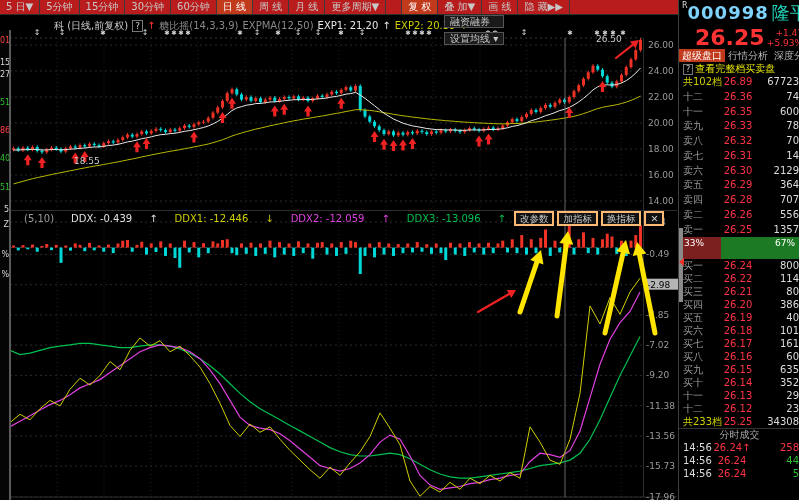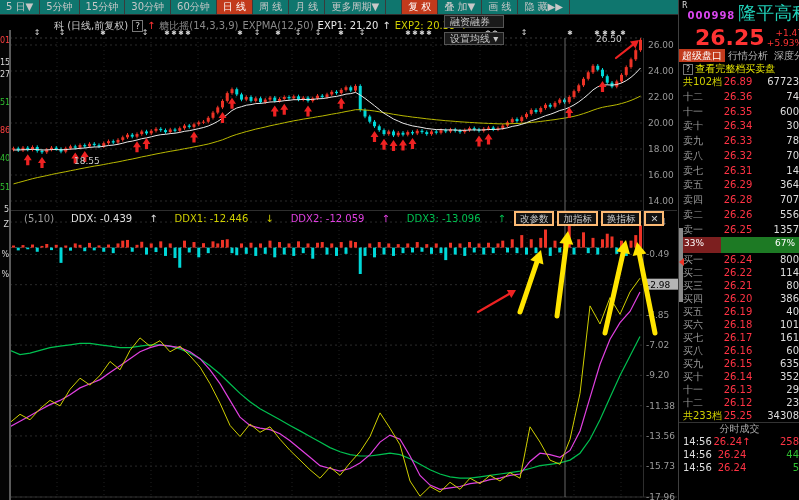--- a/index.html
+++ b/index.html
@@ -1,19 +1,19 @@
 <!DOCTYPE html>
 <html><head>
 <meta charset="utf-8">
 <style>
   html,body{margin:0;padding:0;background:#000;}
   .app{position:relative;width:799px;height:500px;background:#000;overflow:hidden;
        font-family:"DejaVu Sans","Liberation Sans",sans-serif;-webkit-font-smoothing:none;}
   
-  .toolbar{position:absolute;left:0;top:0;width:678px;height:14px;background:#0f766e;
+  .toolbar{position:absolute;left:0;top:0;width:678px;height:14px;background:#b91c1c;
            border-bottom:1px solid #2e2e2e;display:flex;justify-content:space-between;font-size:10px;z-index:6;}
   .tb-group{display:flex;}
   .tb-item{padding:0 6px;line-height:13px;color:#c8c8c8;border-right:1px solid #3a3a3a;white-space:nowrap;}
   .tb-item.active{background:#c23a1c;color:#fff;}
   .tb-right{margin-right:108px;border-left:1px solid #3a3a3a;}
   .row2{position:absolute;left:444px;top:15px;display:flex;gap:4px;font-size:10px;z-index:6;flex-direction:column;}
   .r2-btn{border:1px solid #555;background:#1a1a1a;color:#c8c8c8;line-height:11px;padding:0 5px;white-space:nowrap;}
   
   .ind-header{position:absolute;left:20px;top:20px;font-size:10px;line-height:12px;white-space:nowrap;z-index:5;pointer-events:none;padding-left:34px;}
   .ih-seg{margin-right:4px;}
@@ -27,38 +27,38 @@
   .ddx-header{position:absolute;left:12px;top:211px;width:631px;display:flex;align-items:center;
               font-size:10px;line-height:12px;white-space:nowrap;z-index:5;}
   .ddx-seg{margin-right:5px;margin-left:12px;}
   .ddx-btns{margin-left:auto;display:flex;}
   .ddx-btn{border:2px solid #fdba74;color:#ccc;padding:0 4px;margin-left:3px;line-height:11px;font-size:9.5px;background:#111;}
   
   .quote{position:absolute;left:678px;top:0;width:121px;height:500px;background:#000;
          border-left:1px solid #3f3f3f;font-size:10px;overflow:hidden;z-index:6;}
   .qp-head{height:26px;white-space:nowrap;padding:1px 0 0 3px;}
   .qp-r{font-size:8px;color:#ddd;vertical-align:top;}
-  .qp-code{font-size:10px;font-weight:bold;color:#d946ef;letter-spacing:1px;}
+  .qp-code{font-size:18px;font-weight:bold;color:#7dd3fc;letter-spacing:1px;}
   .qp-name{font-size:18px;color:#20d0b8;margin-left:3px;}
   .qp-price-row{display:flex;align-items:center;height:22px;padding-left:16px;}
   .qp-price{font-size:22px;font-weight:bold;color:#ff3333;line-height:22px;}
   .qp-chg{margin-left:auto;margin-right:-3px;text-align:right;font-size:9px;color:#ff3333;line-height:10px;}
   .qp-tabs{display:flex;height:13px;}
   .qp-tab{padding:0 3px;line-height:13px;color:#bbb;white-space:nowrap;}
   .qp-tab.active{background:#c23a1c;color:#fff;}
   .qp-viewall{height:13px;line-height:13px;color:#e8e800;white-space:nowrap;padding-left:4px;}
   .qp-q{border:1px solid #777;color:#ccc;font-size:8px;padding:0 2px;margin-right:2px;}
   .qrow{display:flex;padding:0 1px 0 4px;}
   .qrow .ql{width:36px;color:#9a9a9a;white-space:nowrap;}
   .qrow .qp{width:38px;text-align:center;color:#ff3344;}
   .qrow .qv{flex:1;text-align:right;color:#ddd;overflow:hidden;white-space:nowrap;}
   .qrow.hl .ql{color:#cfcf00;}
   .sell-rows .qrow{height:14.77px;line-height:14.7px;}
   .buy-rows .qrow{height:13px;line-height:13px;}
-  .qp-bar{display:flex;height:16px;line-height:12px;font-size:9px;color:#fff;}
+  .qp-bar{display:flex;height:22px;line-height:12px;font-size:9px;color:#fff;}
   .qp-bar-red{width:33%;background:#7c1f1f;padding-left:5px;}
   .qp-bar-green{width:67%;background:#1d7a24;text-align:right;padding-right:5px;}
   .qp-ts-head{height:12px;line-height:12px;text-align:center;color:#aaa;border-top:1px solid #333;}
   .tick-rows .qrow{height:13px;line-height:13px;}
   .tick-rows .ql{width:30px;color:#ddd;}
   .qp-scroll{position:absolute;left:0;top:228px;width:4px;height:74px;background:#8a8a8a;}
   .qp-redmark{position:absolute;left:0;top:258px;width:0;height:0;border-top:4px solid transparent;
               border-bottom:4px solid transparent;border-right:5px solid #ee3326;}
 </style>
 </head>
@@ -683,38 +683,38 @@
           <span class="ql">十二</span>
           <span class="qp">26.36</span>
           <span class="qv">74</span>
         </div>
         <div class="qrow">
           <span class="ql">十一</span>
           <span class="qp">26.35</span>
           <span class="qv">600</span>
         </div>
         <div class="qrow">
-          <span class="ql">卖十</span>
-          <span class="qp">26.34</span>
-          <span class="qv">30</span>
-        </div>
-        <div class="qrow">
           <span class="ql">卖九</span>
           <span class="qp">26.33</span>
           <span class="qv">78</span>
         </div>
         <div class="qrow">
           <span class="ql">卖八</span>
           <span class="qp">26.32</span>
           <span class="qv">70</span>
         </div>
         <div class="qrow">
           <span class="ql">卖七</span>
           <span class="qp">26.31</span>
           <span class="qv">14</span>
+        </div>
+        <div class="qrow">
+          <span class="ql">卖六</span>
+          <span class="qp">26.30</span>
+          <span class="qv">2129</span>
         </div>
         <div class="qrow">
           <span class="ql">卖五</span>
           <span class="qp">26.29</span>
           <span class="qv">364</span>
         </div>
         <div class="qrow">
           <span class="ql">卖四</span>
           <span class="qp">26.28</span>
           <span class="qv">707</span>

